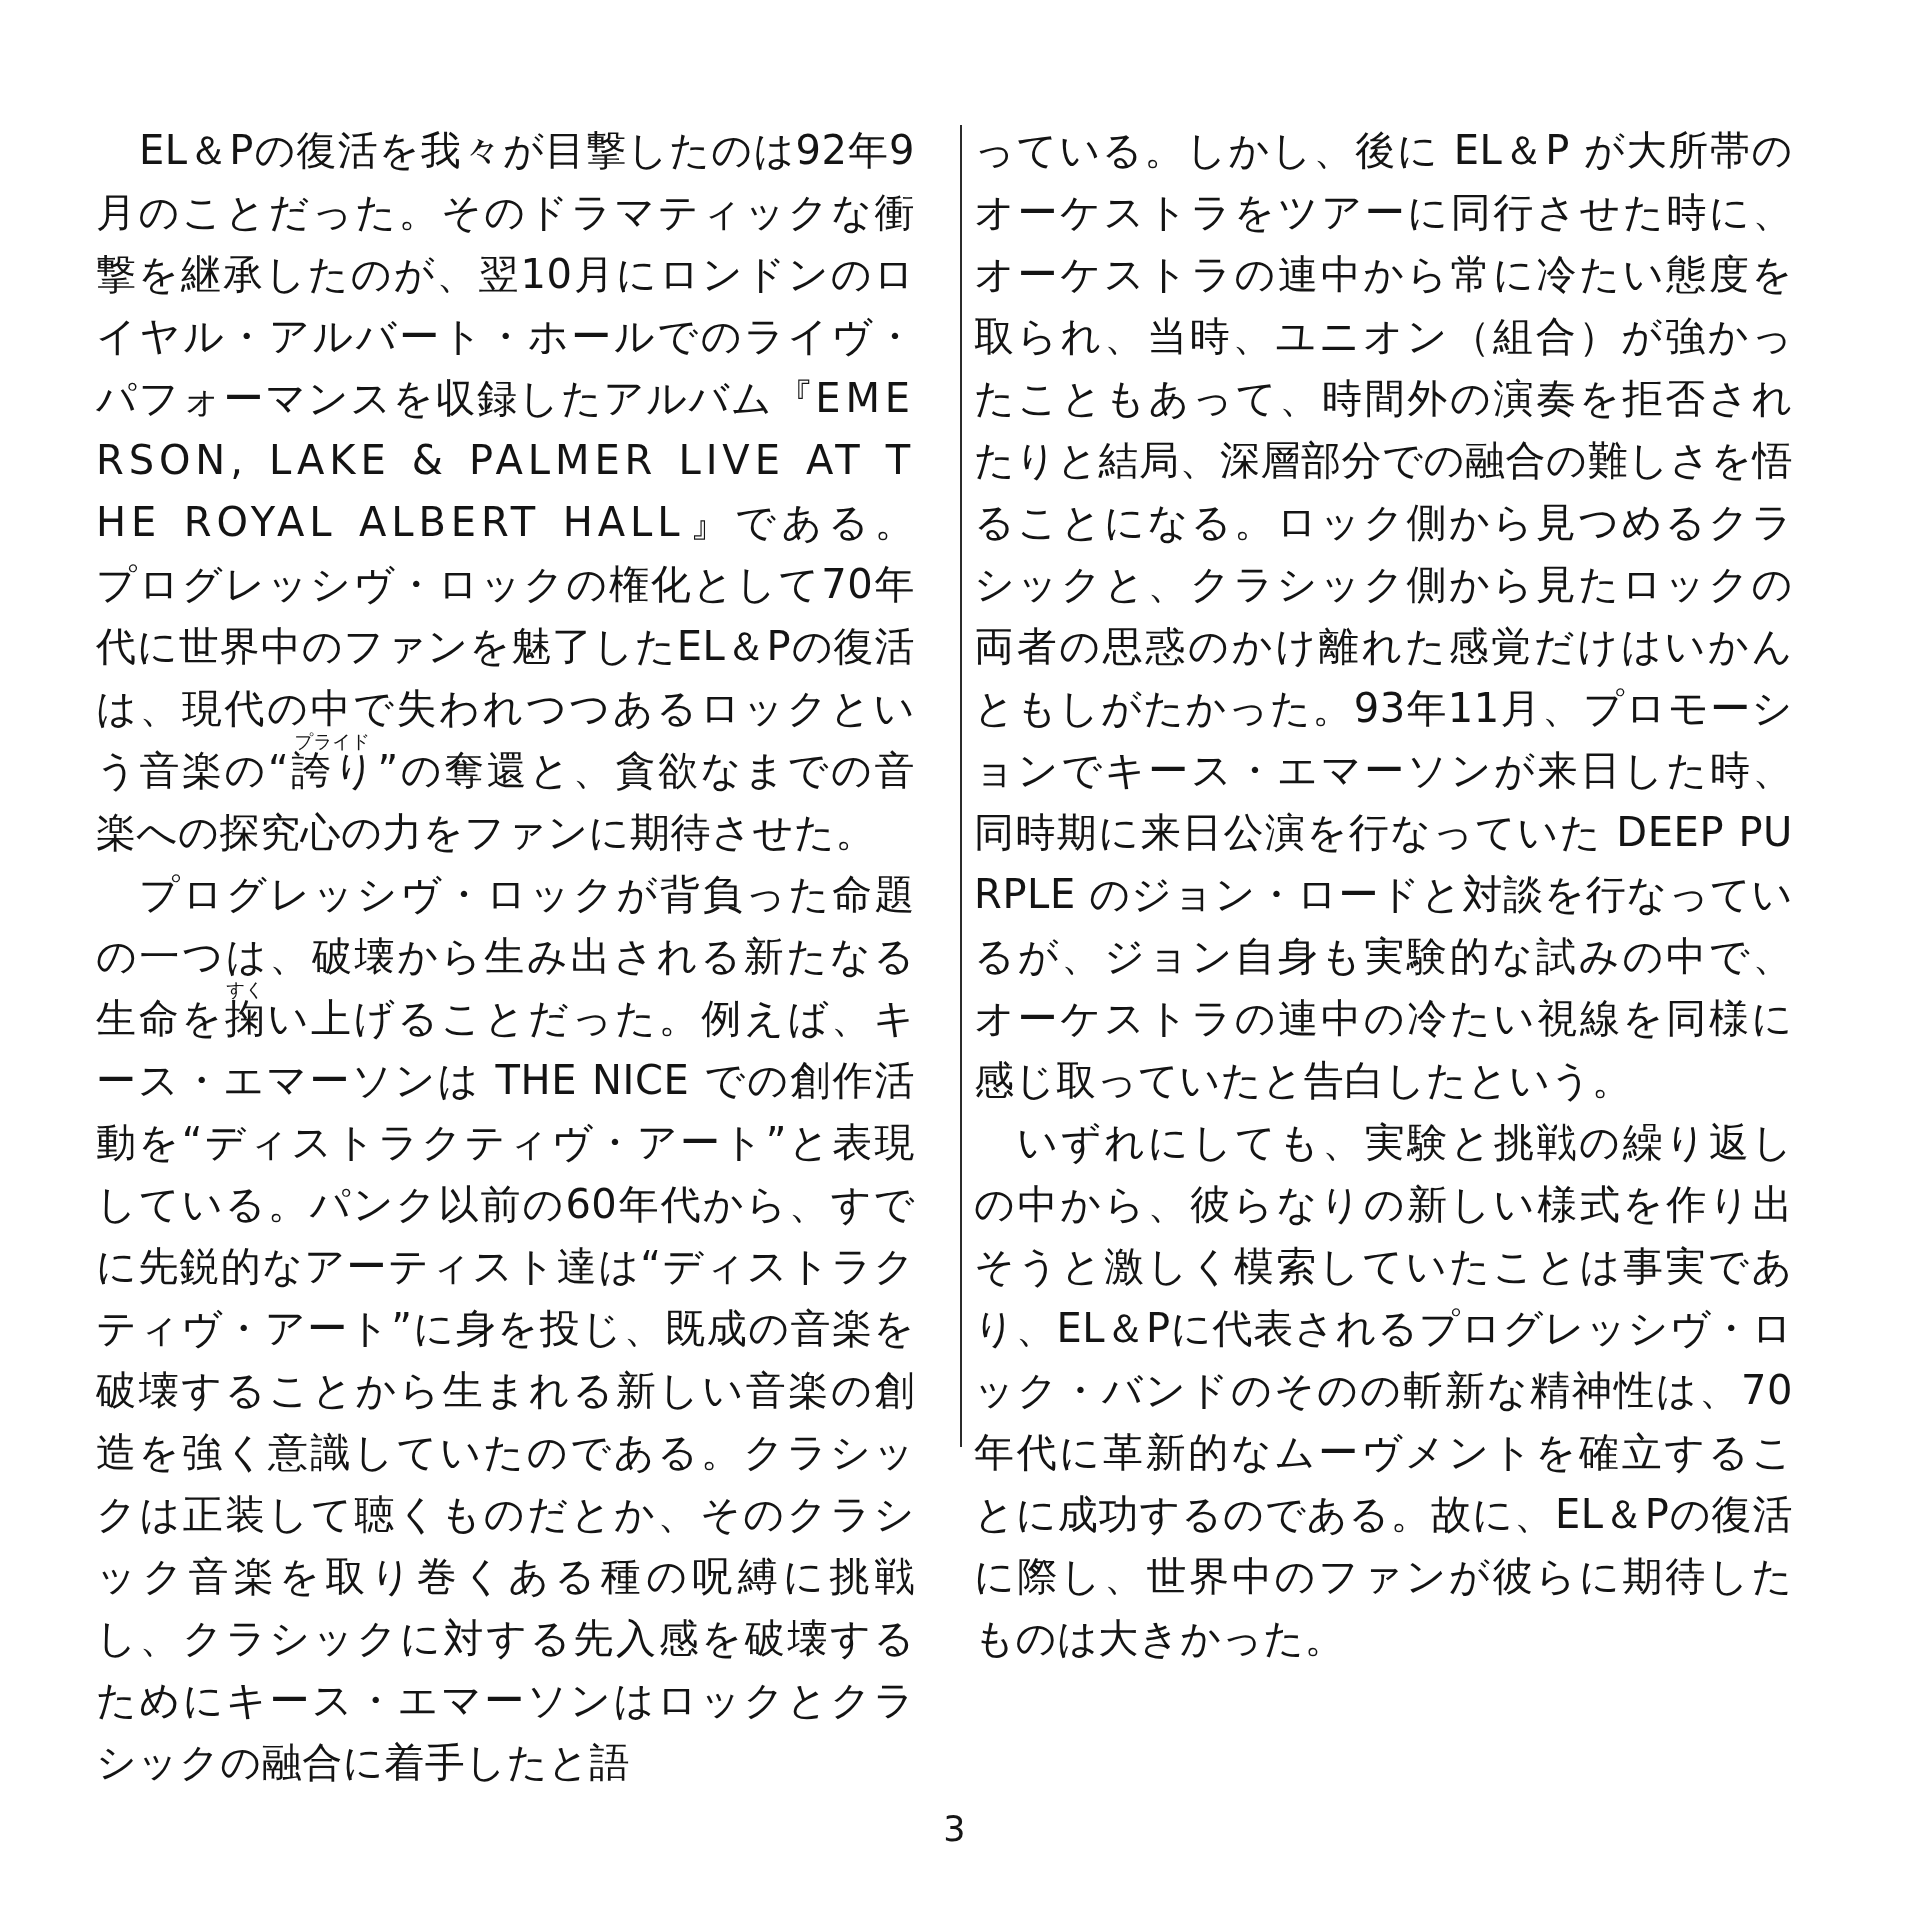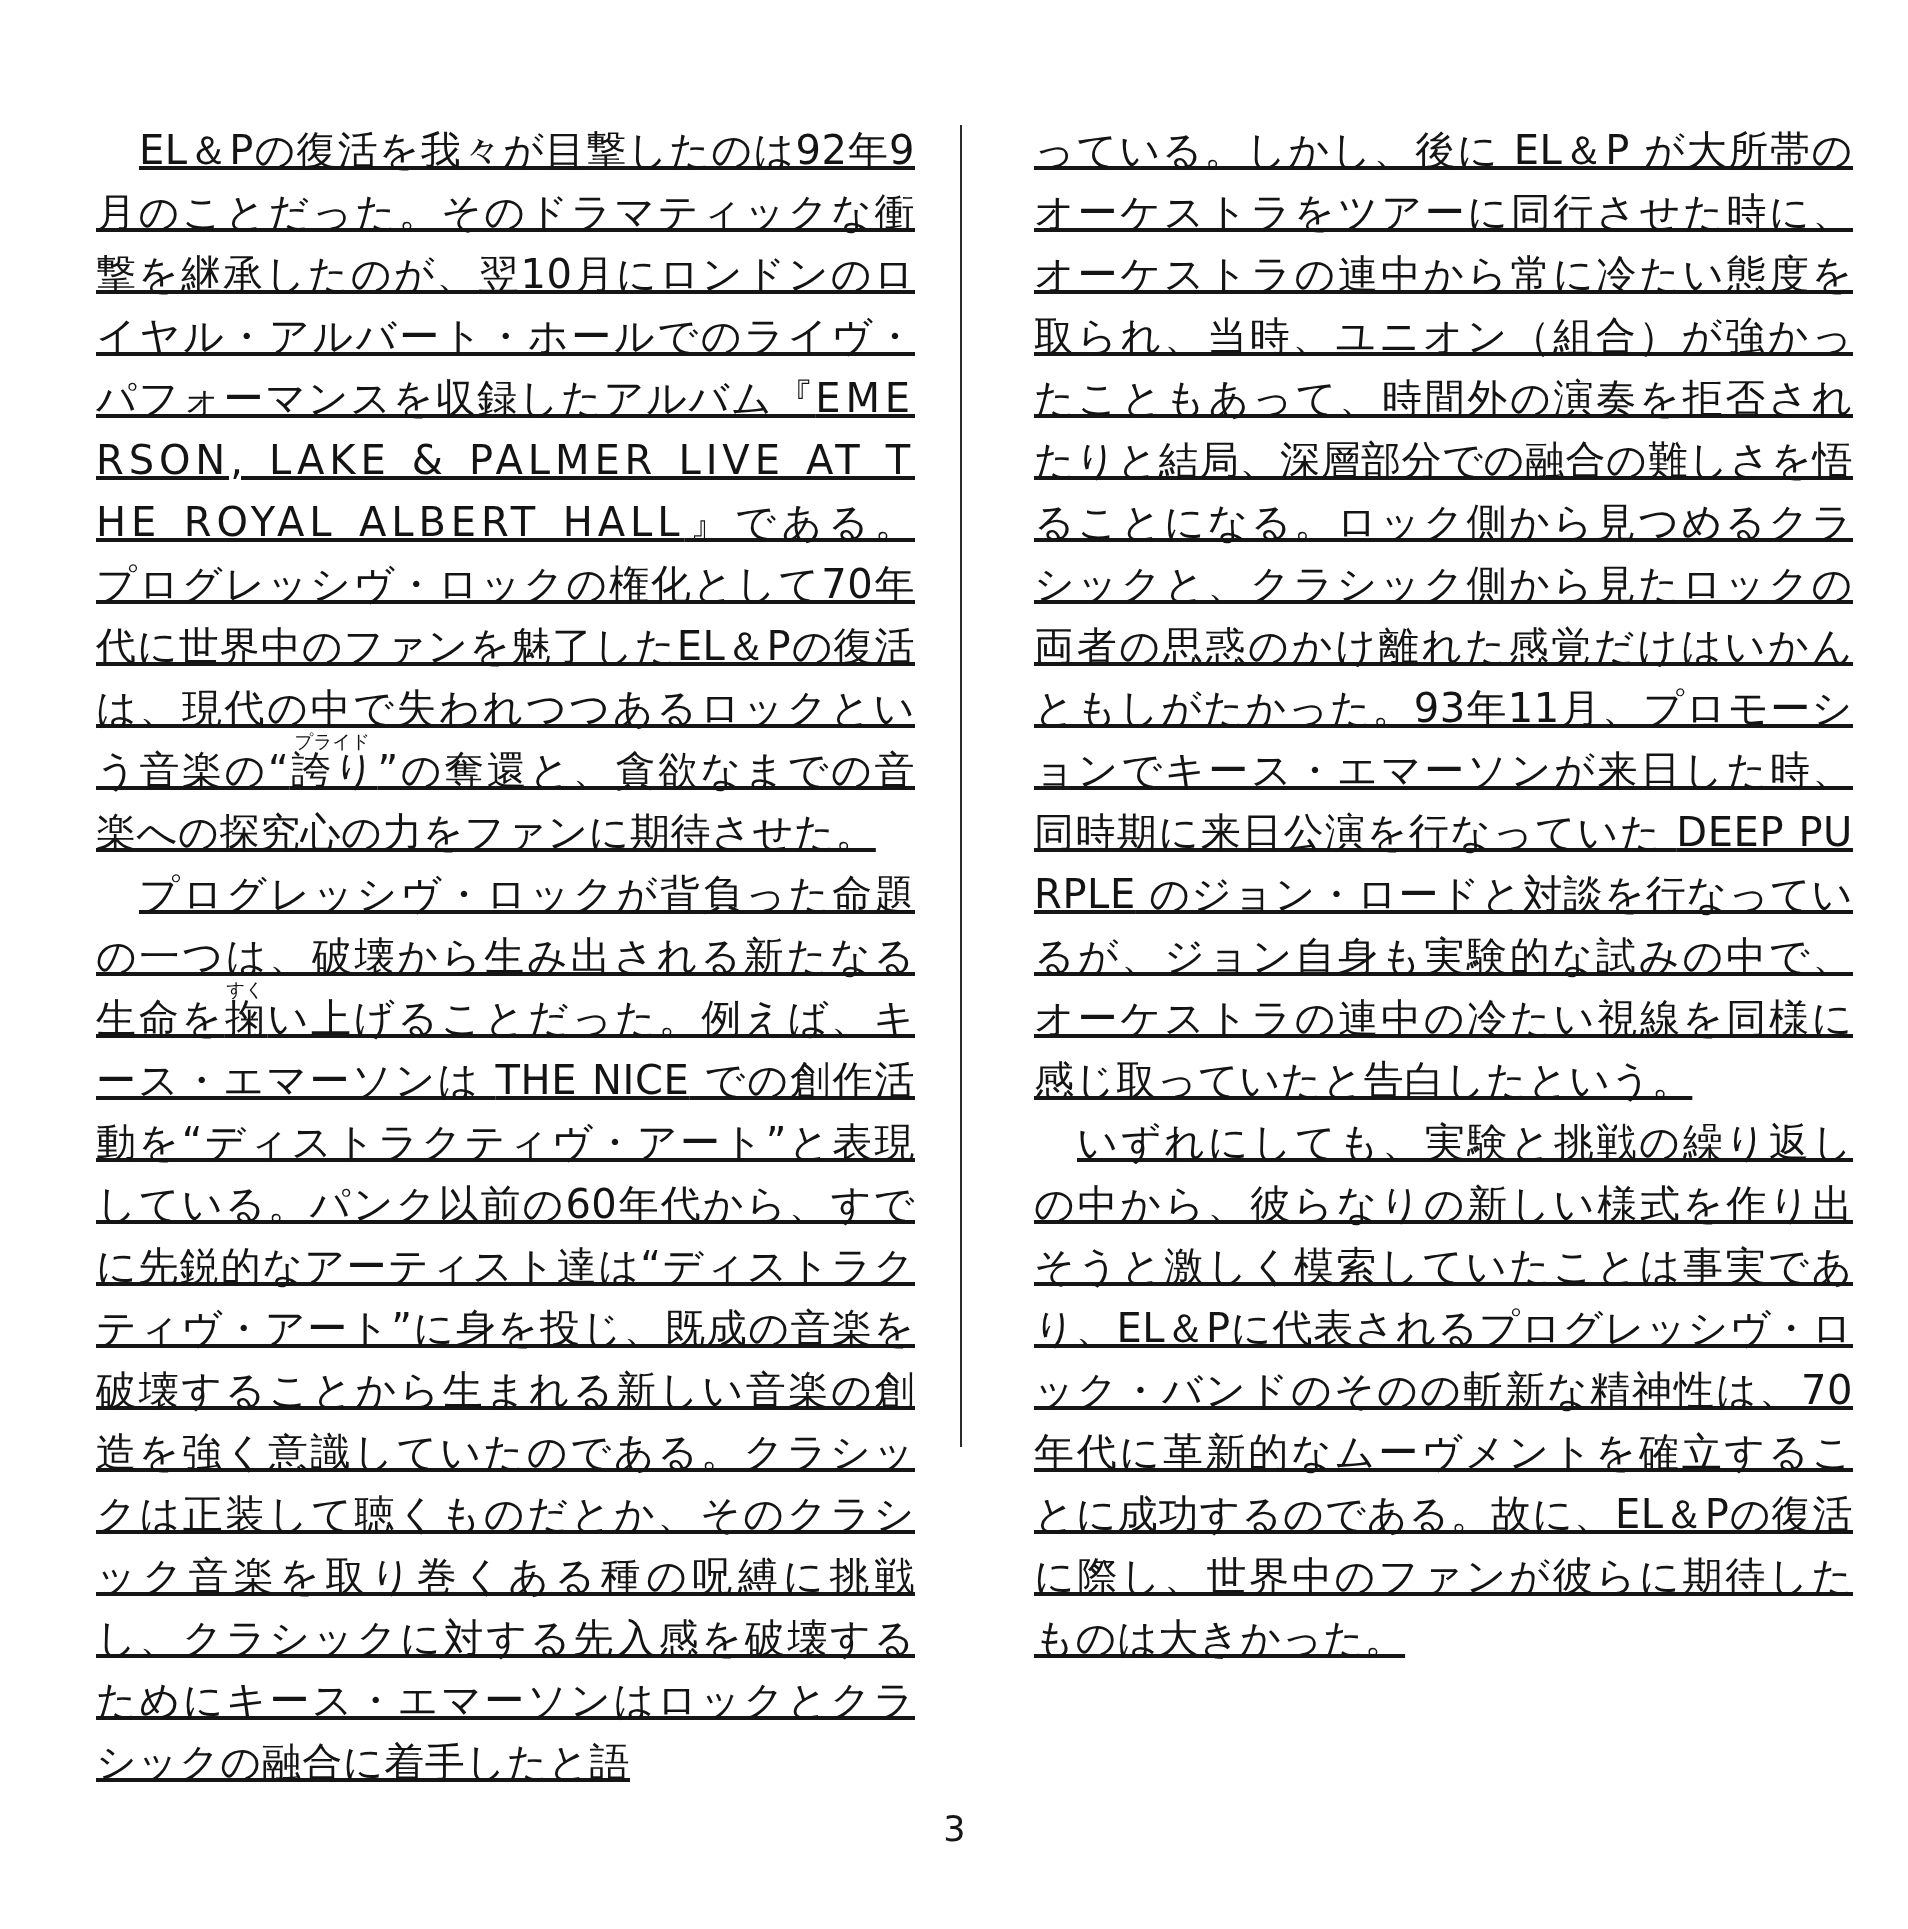--- a/index.html
+++ b/index.html
@@ -25,24 +25,23 @@
     left: 0;
     top: 0;
     width: 1909px;
     height: 1929px;
   }
   .column {
     position: absolute;
     top: 119px;
     width: 819px;
     box-sizing: border-box;
-    text-decoration: underline;
   }
   .column.left  { left: 96px; }
-  .column.right { left: 1034px; }
+  .column.right { left: 974px; }
 
   .divider {
     position: absolute;
     left: 960px;
     top: 125px;
     width: 2px;
     height: 1322px;
     background: #2b2b2b;
   }
 

